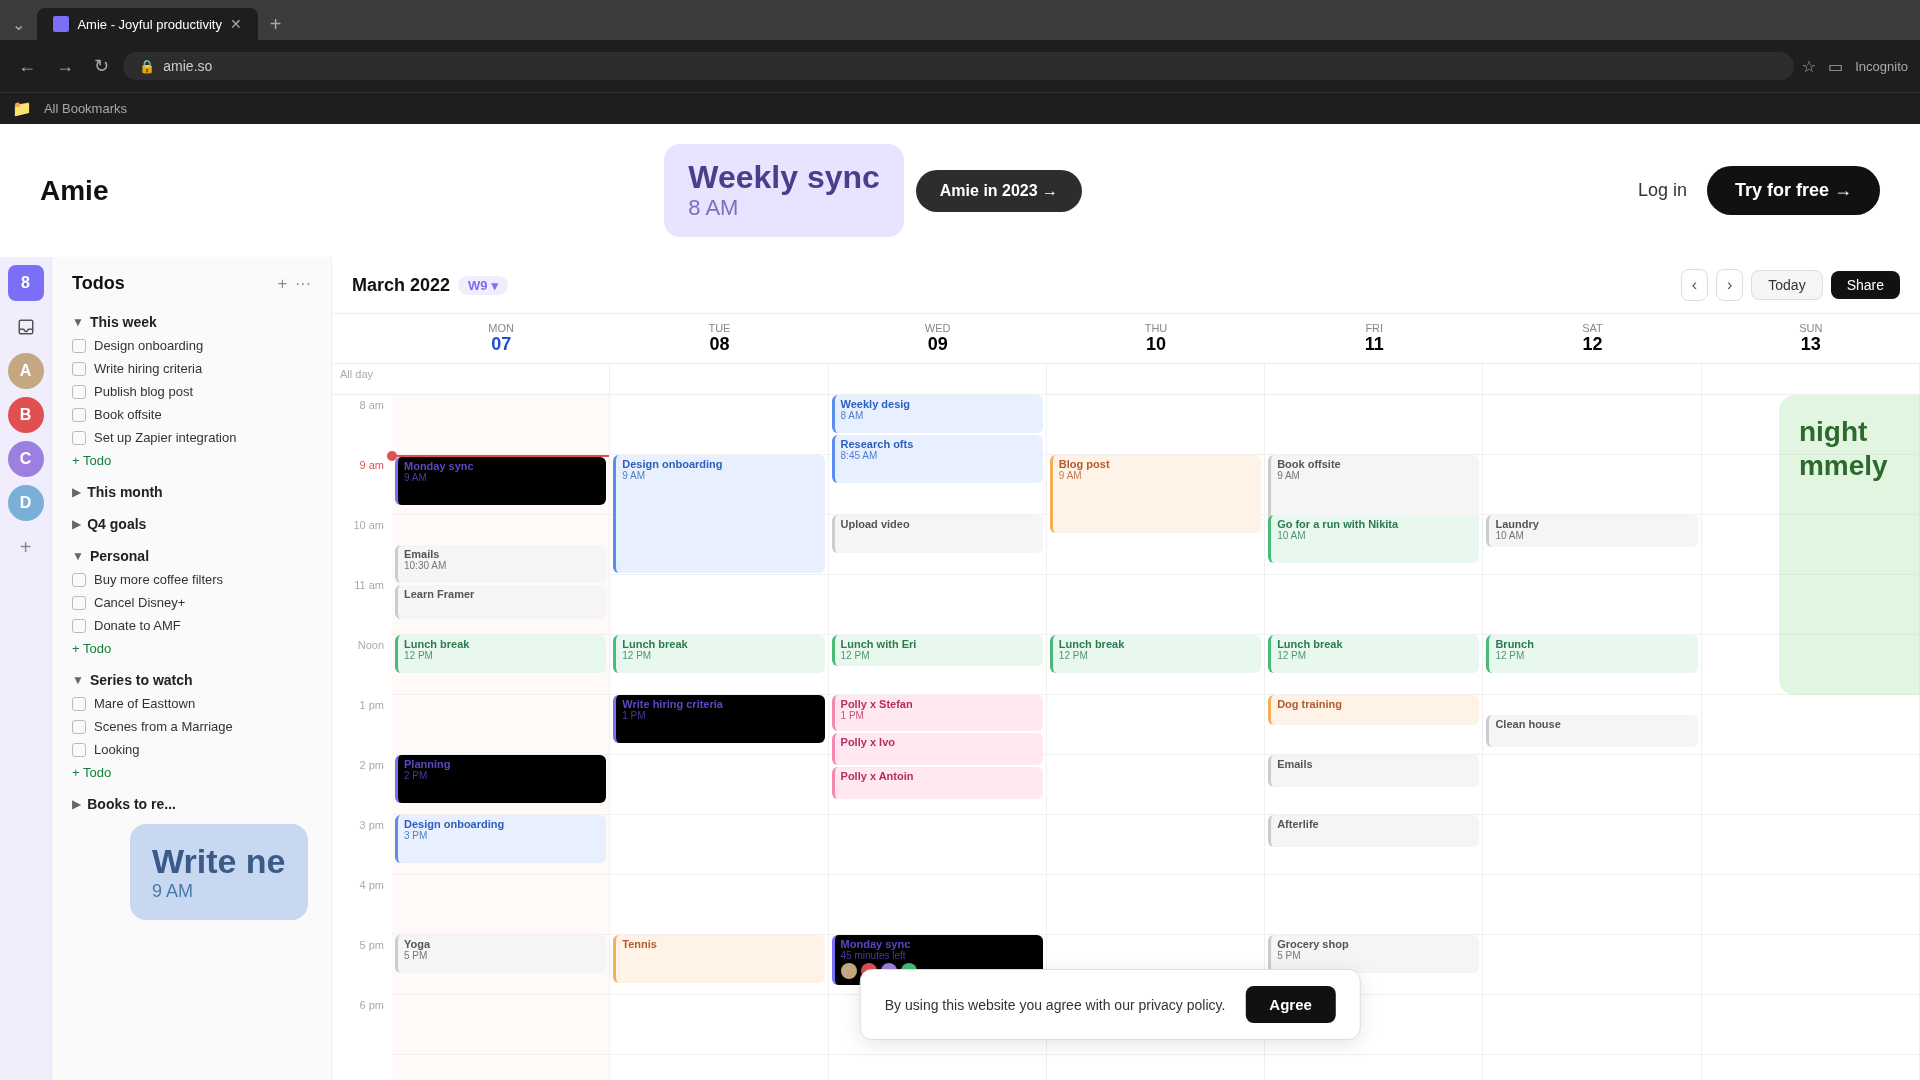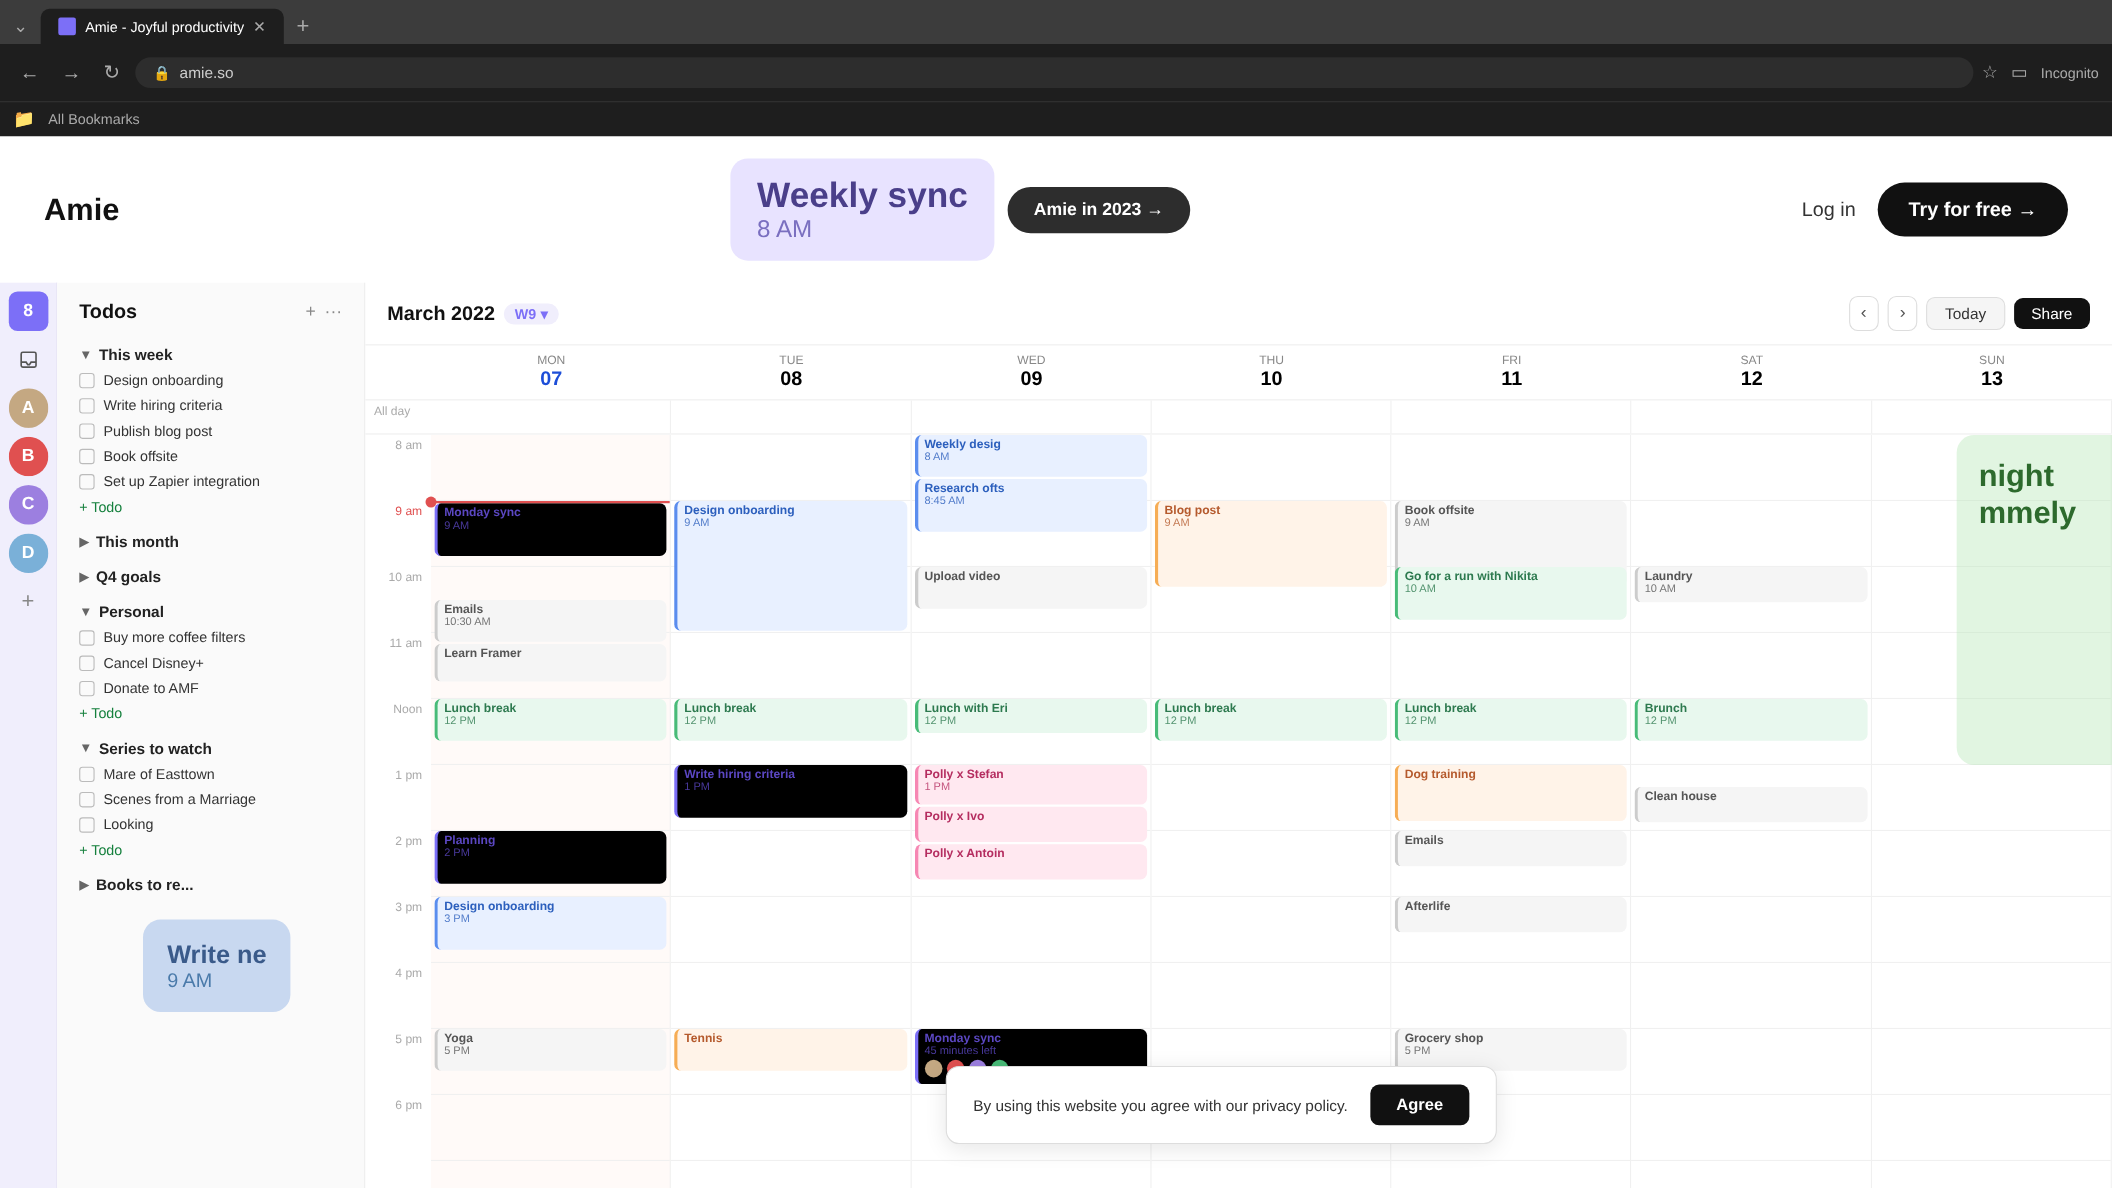--- a/index.html
+++ b/index.html
@@ -450,21 +450,21 @@
               <div class="event-time">9 AM</div>
             </div>
             <div class="event-abs event-green" style="top:240px;height:38px;">
               <div class="event-title">Lunch break</div>
               <div class="event-time">12 PM</div>
             </div>
             <div class="event-abs event-purple" style="top:300px;height:48px;">
               <div class="event-title">Write hiring criteria</div>
               <div class="event-time">1 PM</div>
             </div>
-            <div class="event-abs event-orange" style="top:540px;height:38px;">
+            <div class="event-abs event-orange" style="top:540px;height:48px;">
               <div class="event-title">Tennis</div>
             </div>
           </div>
 
           <div class="day-col" style="position:relative;">
             <div class="hour-line"></div>
               <div class="hour-line"></div>
               <div class="hour-line"></div>
               <div class="hour-line"></div>
             <div class="hour-line"></div>
@@ -550,21 +550,21 @@
               <div class="event-time">9 AM</div>
             </div>
             <div class="event-abs event-green" style="top:120px;height:48px;">
               <div class="event-title">Go for a run with Nikita</div>
               <div class="event-time">10 AM</div>
             </div>
             <div class="event-abs event-green" style="top:240px;height:38px;">
               <div class="event-title">Lunch break</div>
               <div class="event-time">12 PM</div>
             </div>
-            <div class="event-abs event-orange" style="top:300px;height:51px;">
+            <div class="event-abs event-orange" style="top:300px;height:30px;">
               <div class="event-title">Dog training</div>
             </div>
             <div class="event-abs event-gray" style="top:360px;height:32px;">
               <div class="event-title">Emails</div>
             </div>
             <div class="event-abs event-gray" style="top:420px;height:32px;">
               <div class="event-title">Afterlife</div>
             </div>
             <div class="event-abs event-gray" style="top:540px;height:38px;">
               <div class="event-title">Grocery shop</div>
@@ -617,21 +617,21 @@
               </div>
             </div>
           </div>
 
         </div>
       </div>
     </div>
   </div>
 
   <div style="position:absolute;bottom:160px;left:130px;background:#c8d8f0;border-radius:16px;padding:18px 22px;pointer-events:none;z-index:20;">
-    <div style="font-size:23px;font-weight:700;color:#3a5a8a;">Write ne</div>
+    <div style="font-size:34px;font-weight:700;color:#3a5a8a;">Write ne</div>
     <div style="font-size:18px;color:#4a7aaa;">9 AM</div>
   </div>
 
   <div class="cookie-banner">
     <span class="cookie-text">By using this website you agree with our privacy policy.</span>
     <button class="agree-btn">Agree</button>
   </div>
 
 </div>
 

